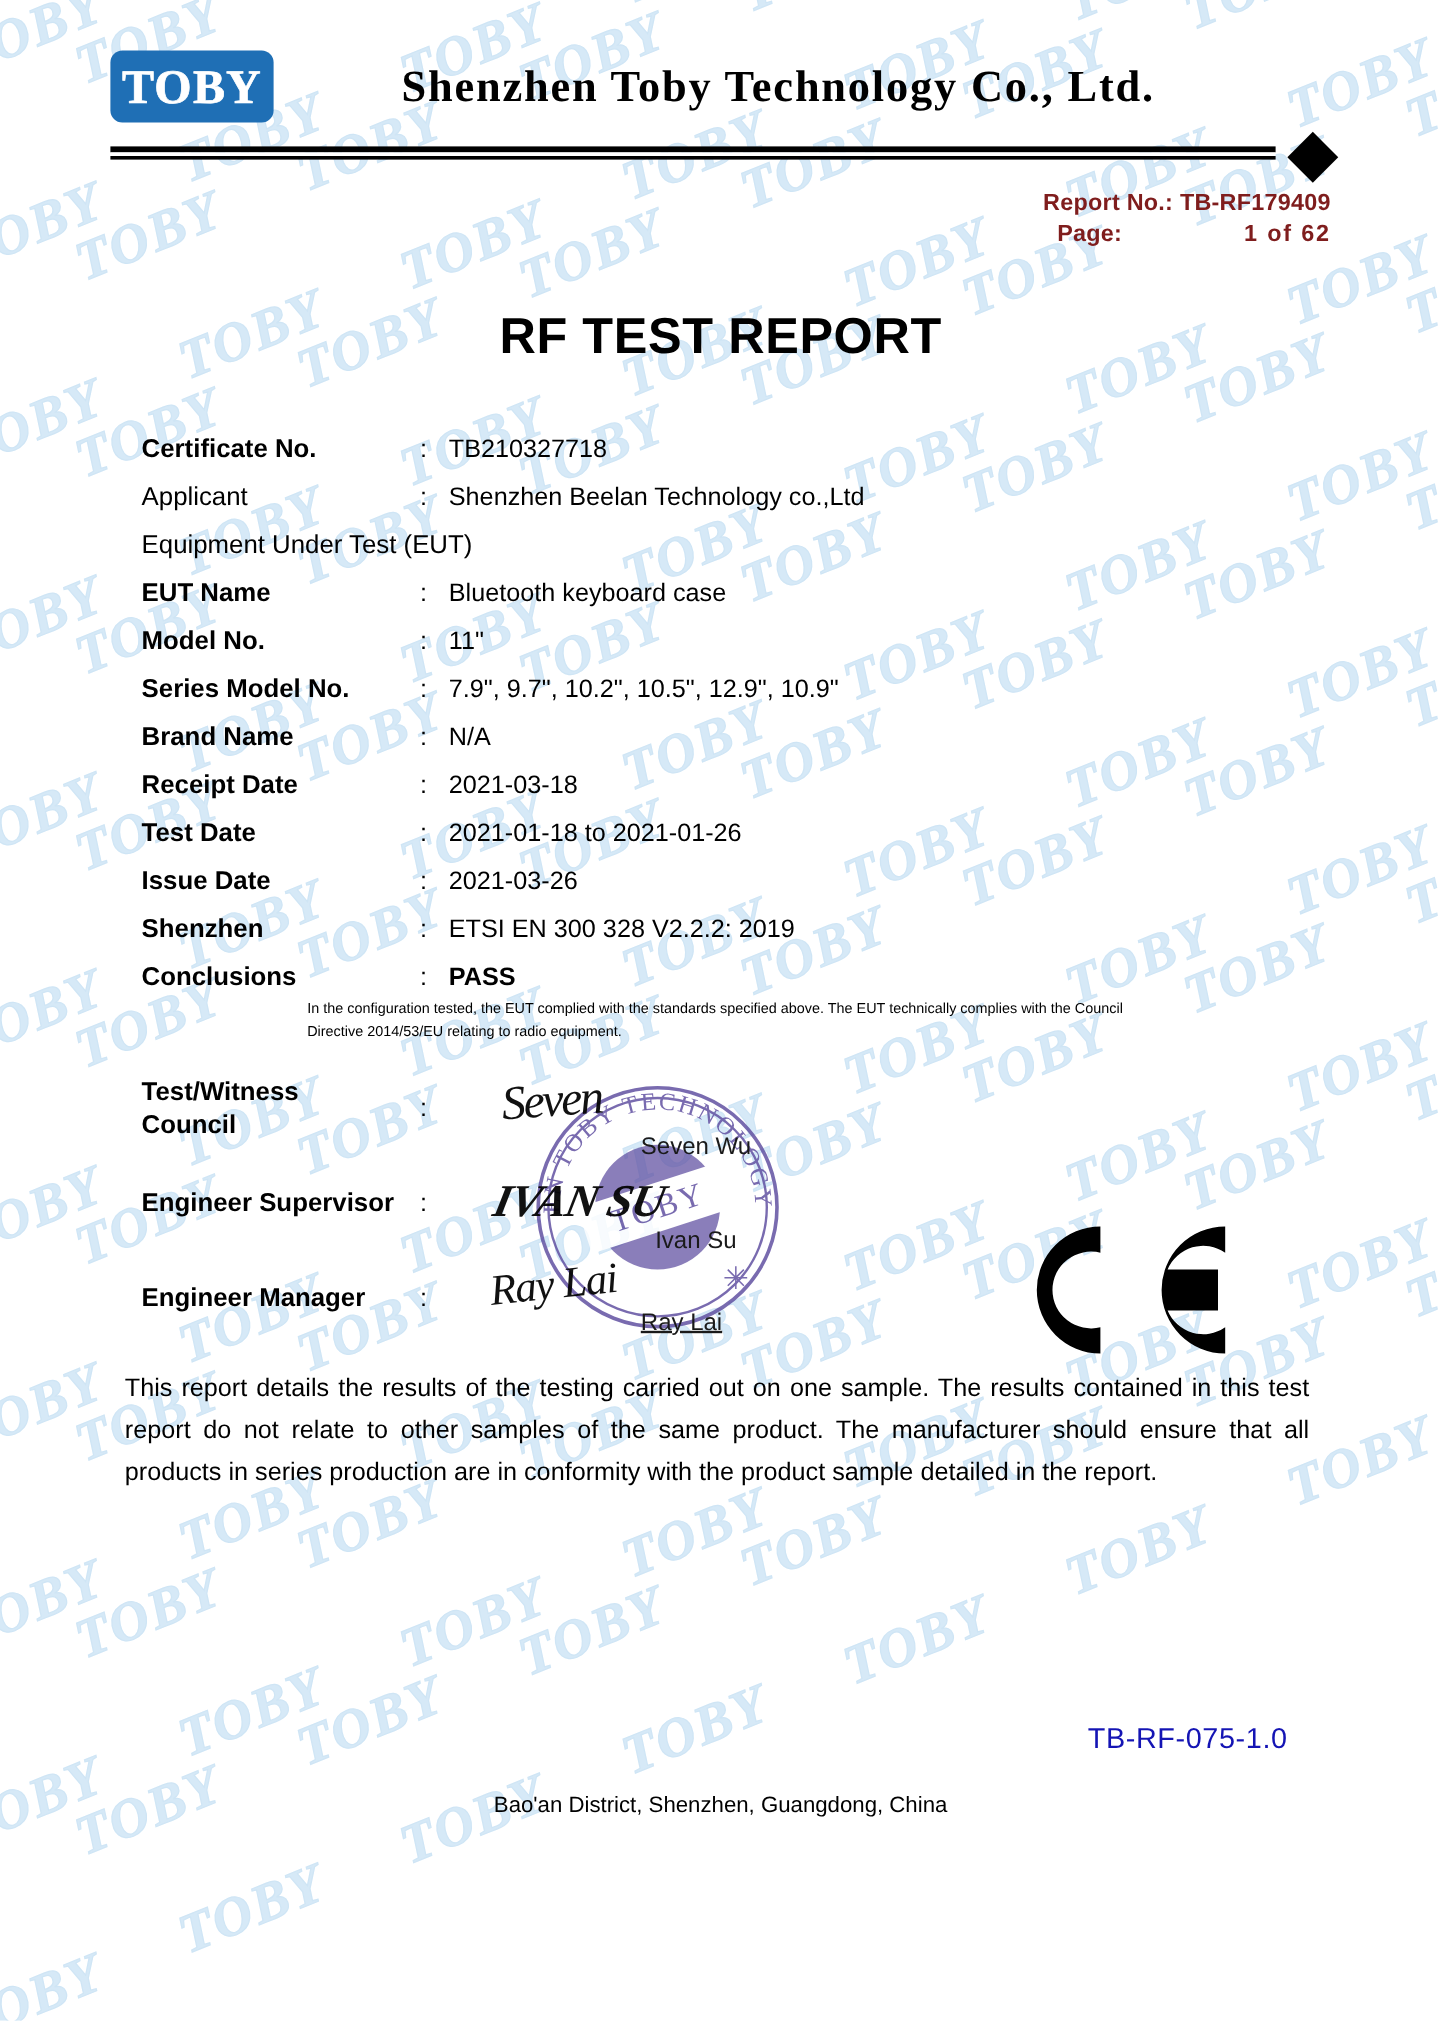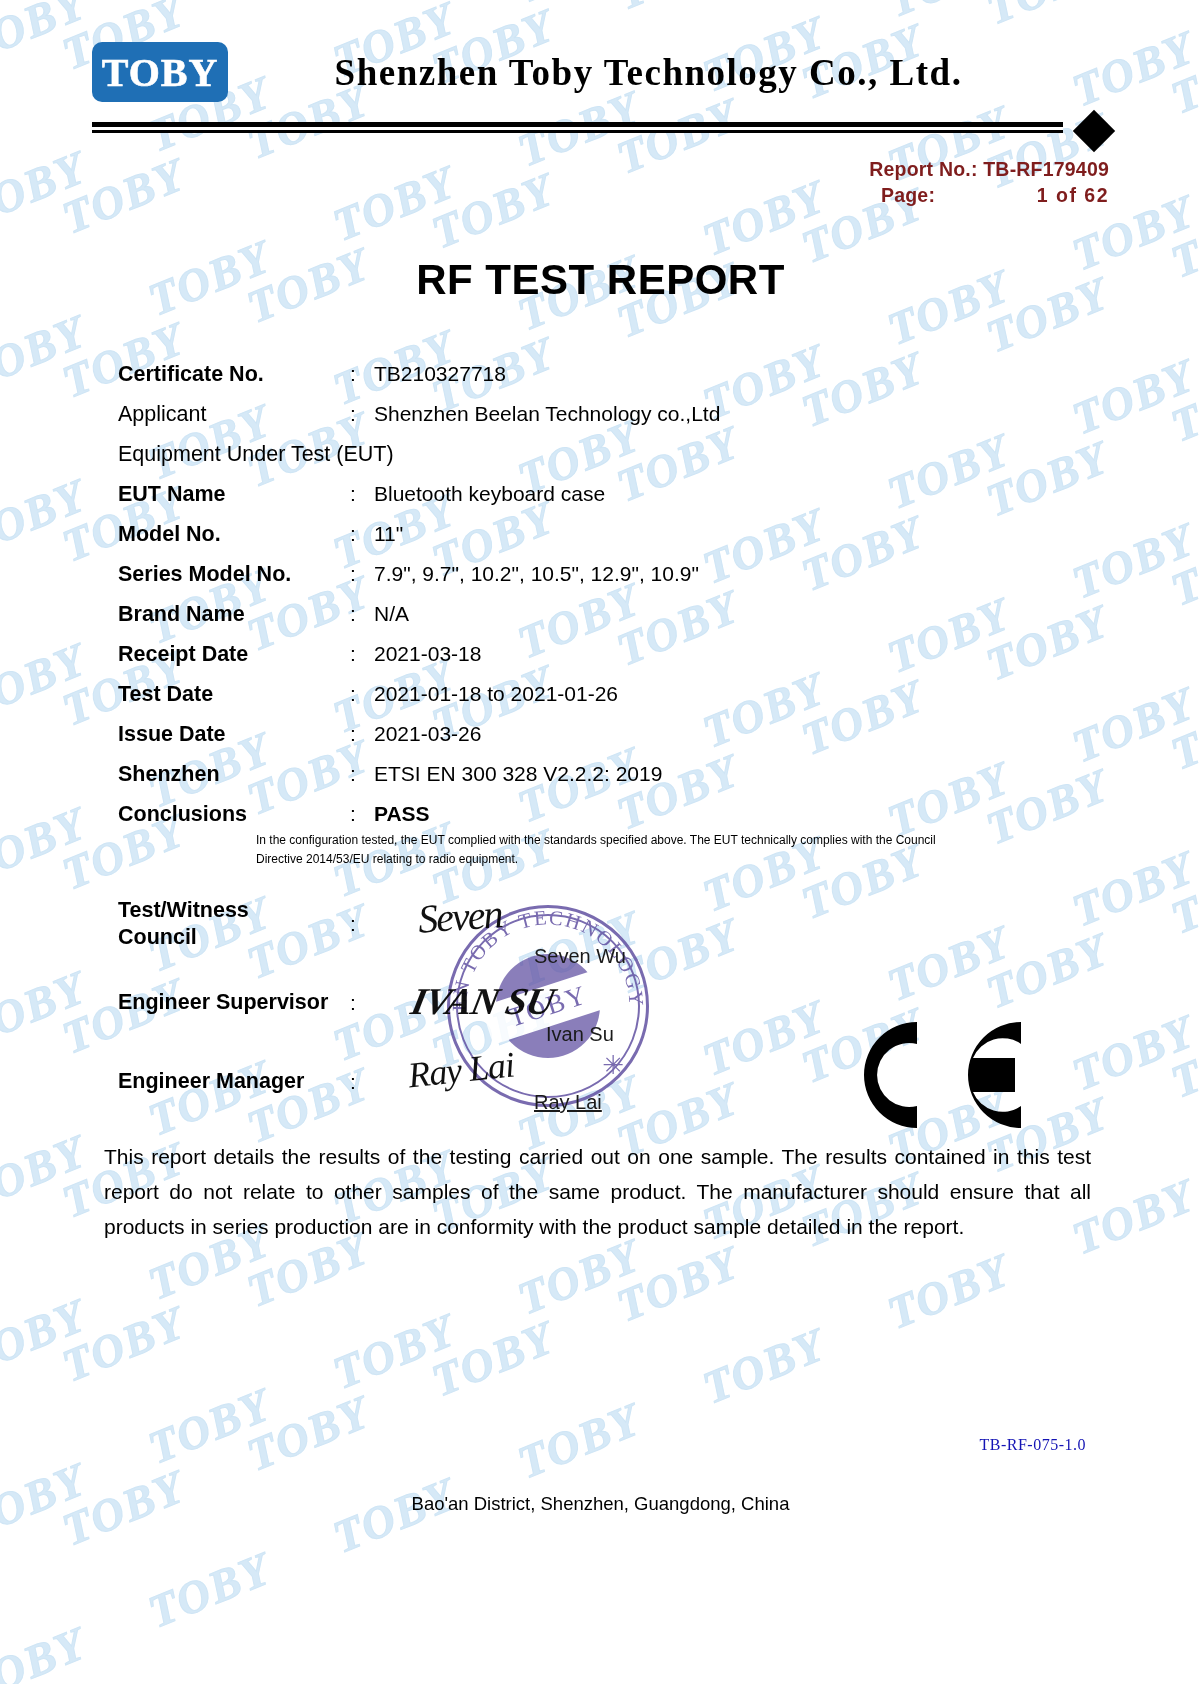--- a/index.html
+++ b/index.html
@@ -301,25 +301,25 @@
     padding: 0 110px 0 104px;
     font-size: 21px;
     line-height: 35px;
     text-align: justify;
   }
 
   
   .doc-code {
     position: absolute;
     z-index: 2;
-    right: 115px;
+    right: 128px;
     top: 1436px;
     color: #1414B4;
-    font-family: Liberation Serif, serif;
-    font-size: 16px;
+    font-family: Liberation Sans, sans-serif;
+    font-size: 24px;
     letter-spacing: 0.5px;
   }
   .footer {
     position: absolute;
     z-index: 2;
     left: 0;
     right: 0;
     top: 1488px;
     text-align: center;
     font-size: 18.5px;

